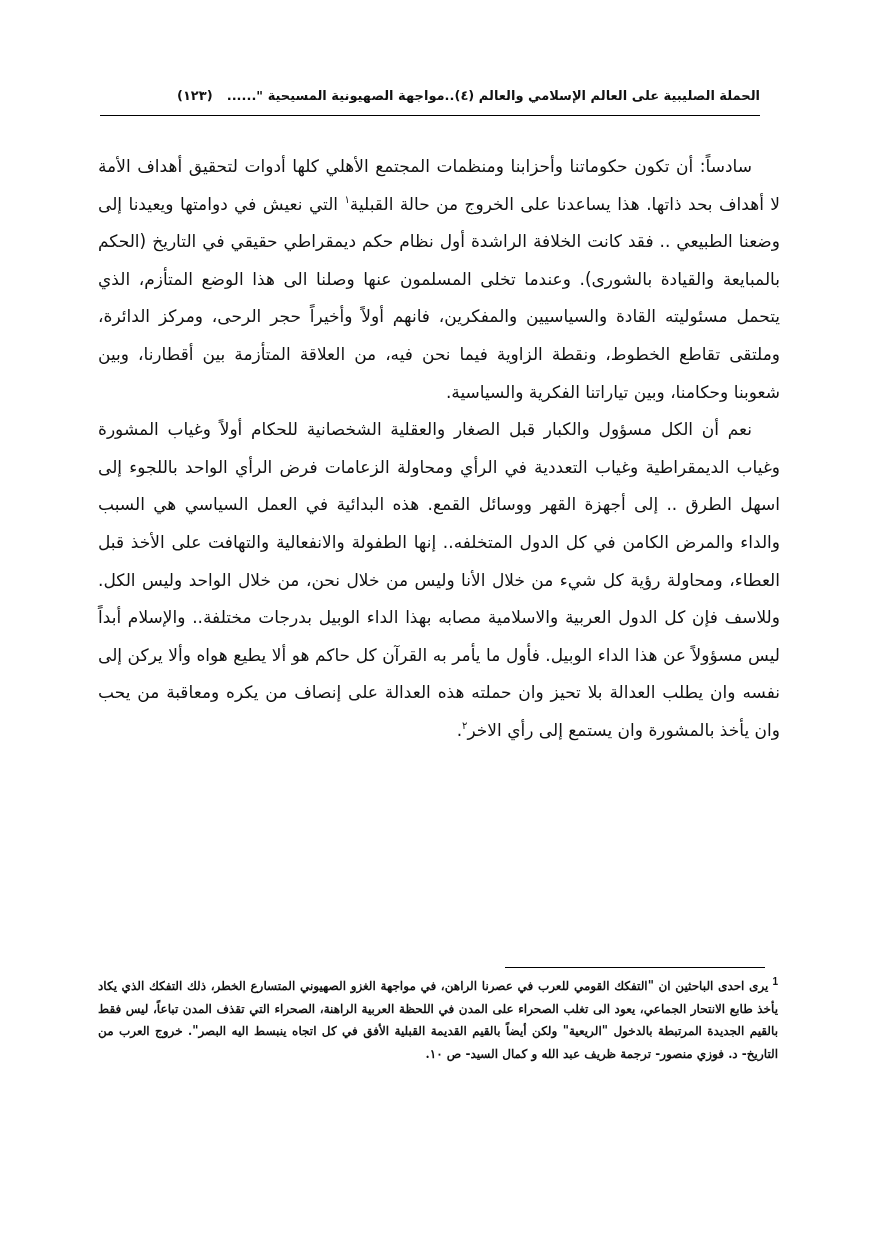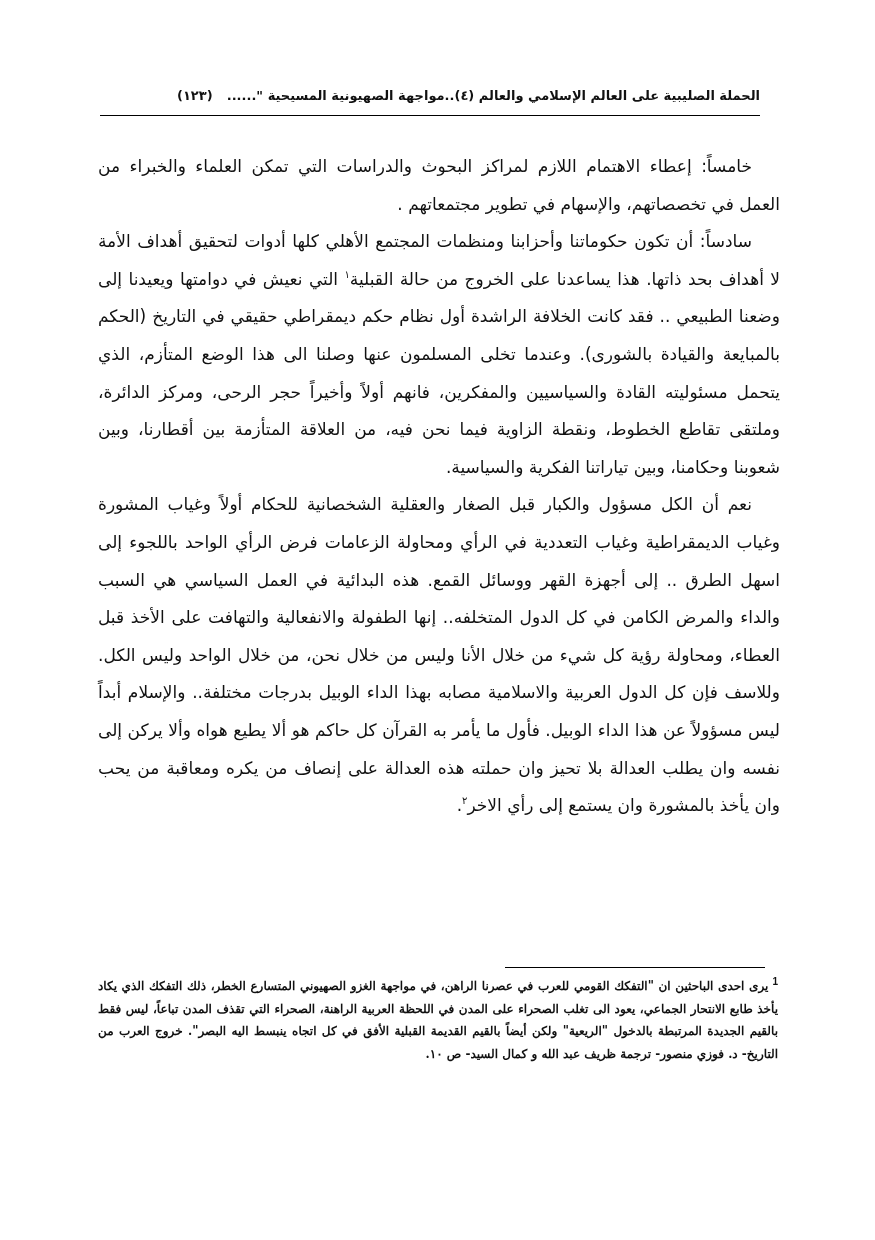--- a/index.html
+++ b/index.html
@@ -35,23 +35,20 @@
 
 <div class="page">
 
   <div class="header">
     <span>الحملة الصليبية على العالم الإسلامي والعالم (٤)..مواجهة الصهيونية المسيحية "......</span><span class="pg">(١٢٣)</span>
   </div>
   <div class="header-rule"></div>
 
   <div class="body-text">
     <p class="indent">
-      <span>خامساً: إعطاء الاهتمام اللازم لمراكز البحوث والدراسات التي تمكن العلماء والخبراء من العمل في تخصصاتهم، والإسهام في تطوير مجتمعاتهم .</span>
-    </p>
-    <p class="indent">
       <span>سادساً: أن تكون حكوماتنا وأحزابنا ومنظمات المجتمع الأهلي كلها أدوات لتحقيق أهداف الأمة لا أهداف بحد ذاتها. هذا يساعدنا على الخروج من حالة القبلية</span><sup>١</sup><span> التي نعيش في دوامتها ويعيدنا إلى وضعنا الطبيعي .. فقد كانت الخلافة الراشدة أول نظام حكم ديمقراطي حقيقي في التاريخ (الحكم بالمبايعة والقيادة بالشورى). وعندما تخلى المسلمون عنها وصلنا الى هذا الوضع المتأزم، الذي يتحمل مسئوليته القادة والسياسيين والمفكرين، فانهم أولاً وأخيراً حجر الرحى، ومركز الدائرة، وملتقى تقاطع الخطوط، ونقطة الزاوية فيما نحن فيه، من العلاقة المتأزمة بين أقطارنا، وبين شعوبنا وحكامنا، وبين تياراتنا الفكرية والسياسية.</span>
     </p>
     <p class="indent">
       <span>نعم أن الكل مسؤول والكبار قبل الصغار والعقلية الشخصانية للحكام أولاً وغياب المشورة وغياب الديمقراطية وغياب التعددية في الرأي ومحاولة الزعامات فرض الرأي الواحد باللجوء إلى اسهل الطرق .. إلى أجهزة القهر ووسائل القمع. هذه البدائية في العمل السياسي هي السبب والداء والمرض الكامن في كل الدول المتخلفه.. إنها الطفولة والانفعالية والتهافت على الأخذ قبل العطاء، ومحاولة رؤية كل شيء من خلال الأنا وليس من خلال نحن، من خلال الواحد وليس الكل. وللاسف فإن كل الدول العربية والاسلامية مصابه بهذا الداء الوبيل بدرجات مختلفة.. والإسلام أبداً ليس مسؤولاً عن هذا الداء الوبيل. فأول ما يأمر به القرآن كل حاكم هو ألا يطيع هواه وألا يركن إلى نفسه وان يطلب العدالة بلا تحيز وان حملته هذه العدالة على إنصاف من يكره ومعاقبة من يحب وان يأخذ بالمشورة وان يستمع إلى رأي الاخر</span><sup>٢</sup><span>.</span>
     </p>
   </div>
 
   <div class="fn-rule"></div>
 
   <div class="footnotes">

